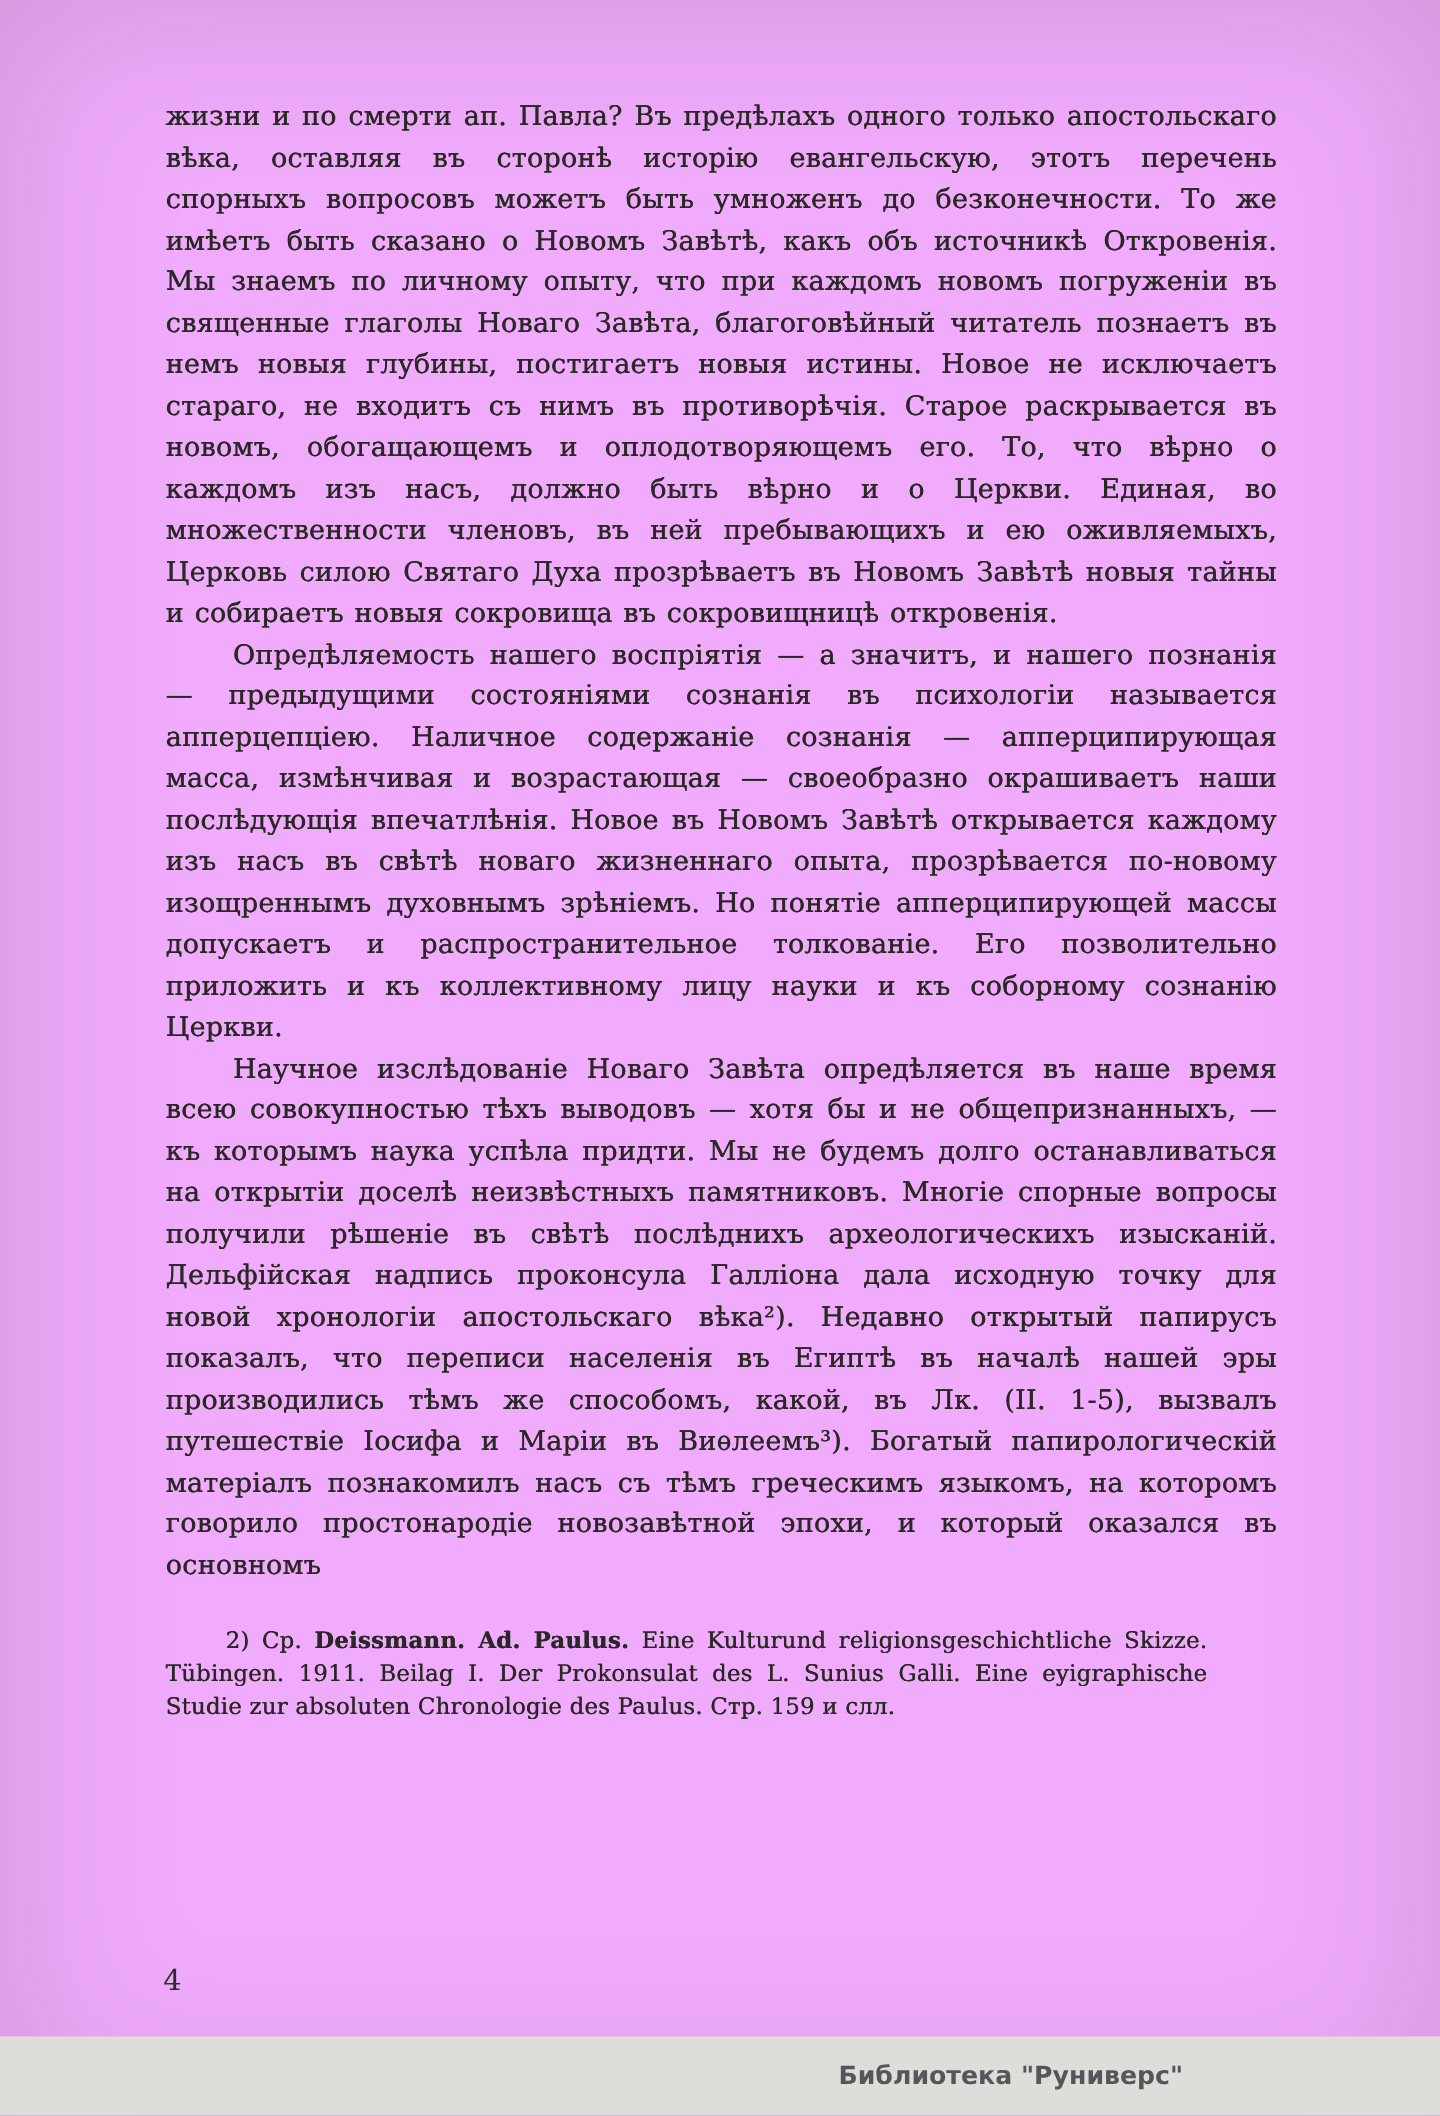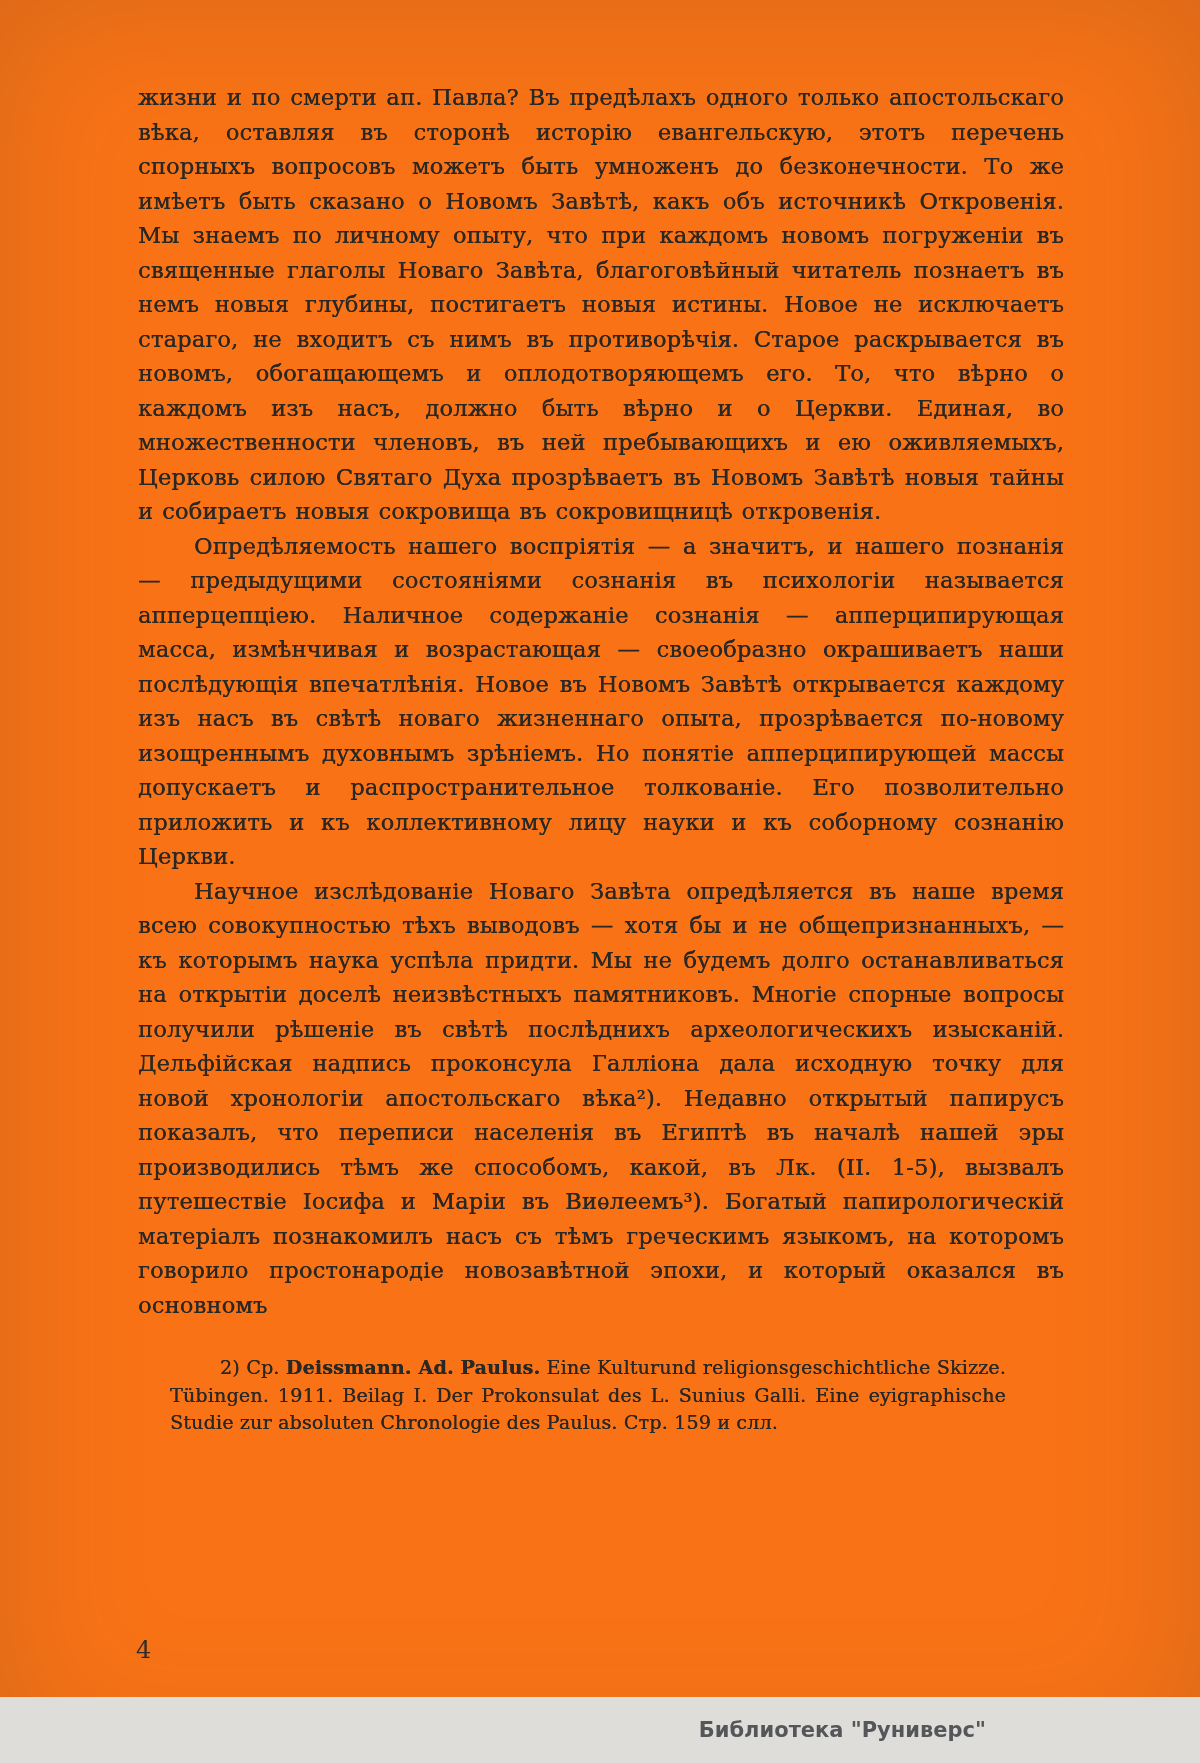--- a/index.html
+++ b/index.html
@@ -6,21 +6,21 @@
     margin: 0;
     padding: 0;
     background: #c7c6c4;
   }
   * { box-sizing: border-box; }
 
   .page {
     position: relative;
     width: 1200px;
     height: 1763px;
-    background: #f97316;
+    background: #f0abfc;
     overflow: hidden;
     box-shadow: inset 0 0 150px rgba(62, 56, 46, 0.18);
     font-family: "DejaVu Serif", serif;
   }
 
   .text-column {
     position: absolute;
     left: 138px;
     top: 80px;
     width: 926px;
@@ -36,21 +36,20 @@
     letter-spacing: 0.2px;
     word-spacing: 1.5px;
     color: #2a2824;
     text-shadow: 0.35px 0 0 currentColor; 
   }
   .body-par.indent { text-indent: 56px; }
 
   .footnotes {
     margin-top: 32px;
     padding-right: 58px;
-    margin-left: 32px;
   }
   .footnote {
     margin: 0;
     font-size: 19px;
     line-height: 27.5px;
     text-align: justify;
     text-indent: 50px;
     letter-spacing: 0.2px;
     color: #2a2824;
     text-shadow: 0.3px 0 0 currentColor;

